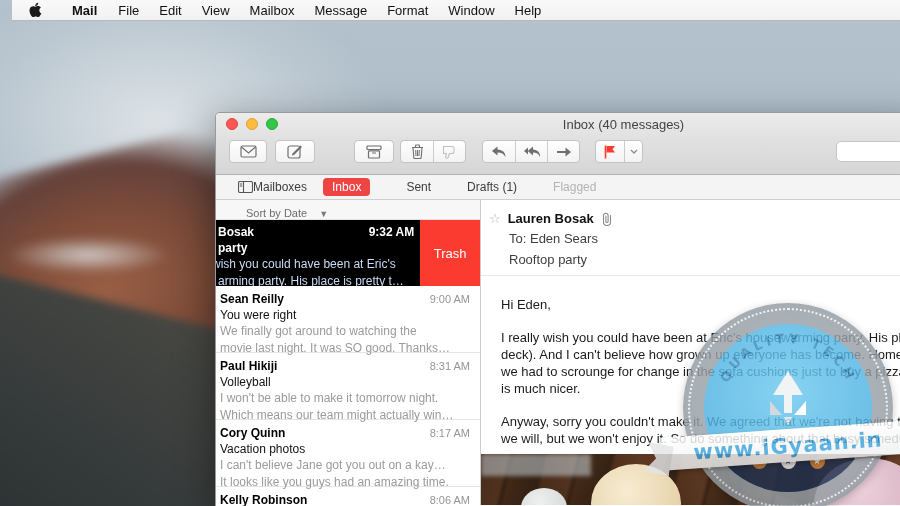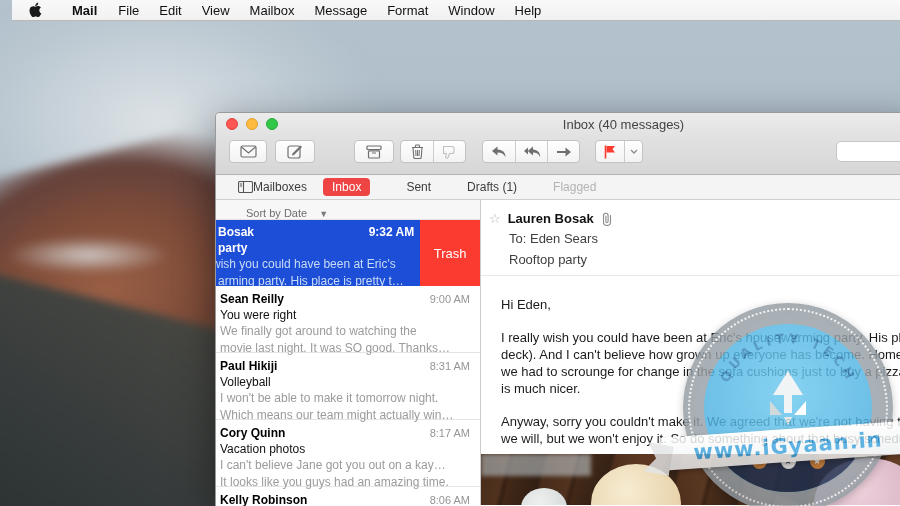--- a/index.html
+++ b/index.html
@@ -63,21 +63,21 @@
 
   .content { display:flex; height:calc(394px - 22px - 41px - 26px); }
 
   
   .list-pane { width:265px; background:#fff; border-right:1px solid #cbcbcb; display:flex; flex-direction:column; }
   .sort-bar { height:20px; background:#f7f7f7; border-bottom:1px solid #e2e2e2;
     font-size:11px; color:#6e6e6e; display:flex; align-items:flex-end; padding-left:30px; gap:12px; flex:none; }
   .sort-chevron { font-size:9px; color:#7b7b7b; }
 
   .row-swiped { height:66px; display:flex; flex:none; }
-  .row-swiped .swiped-body { width:205px; background:#1d4ed8; color:#fff; padding:5px 6px 0 2px;
+  .row-swiped .swiped-body { width:205px; background:#000000; color:#fff; padding:5px 6px 0 2px;
     overflow:hidden; position:relative; }
   .swiped-line1 { display:flex; justify-content:space-between; font-size:12px; font-weight:bold; }
   .swiped-subject { font-size:12px; font-weight:bold; margin-top:2px; }
   .swiped-preview { font-size:12px; color:#c8dcf6; line-height:15px; margin-top:2px; white-space:nowrap; }
   .trash-btn { width:60px; background:#fb3b30; color:#fff; font-size:13px;
     display:flex; align-items:center; justify-content:center; }
 
   .msg-row { height:67px; padding:6px 10px 0 4px; border-bottom:1px solid #e4e4e4; flex:none; }
   .msg-line1 { display:flex; justify-content:space-between; align-items:baseline; }
   .msg-sender { font-size:12px; font-weight:bold; color:#000; }

